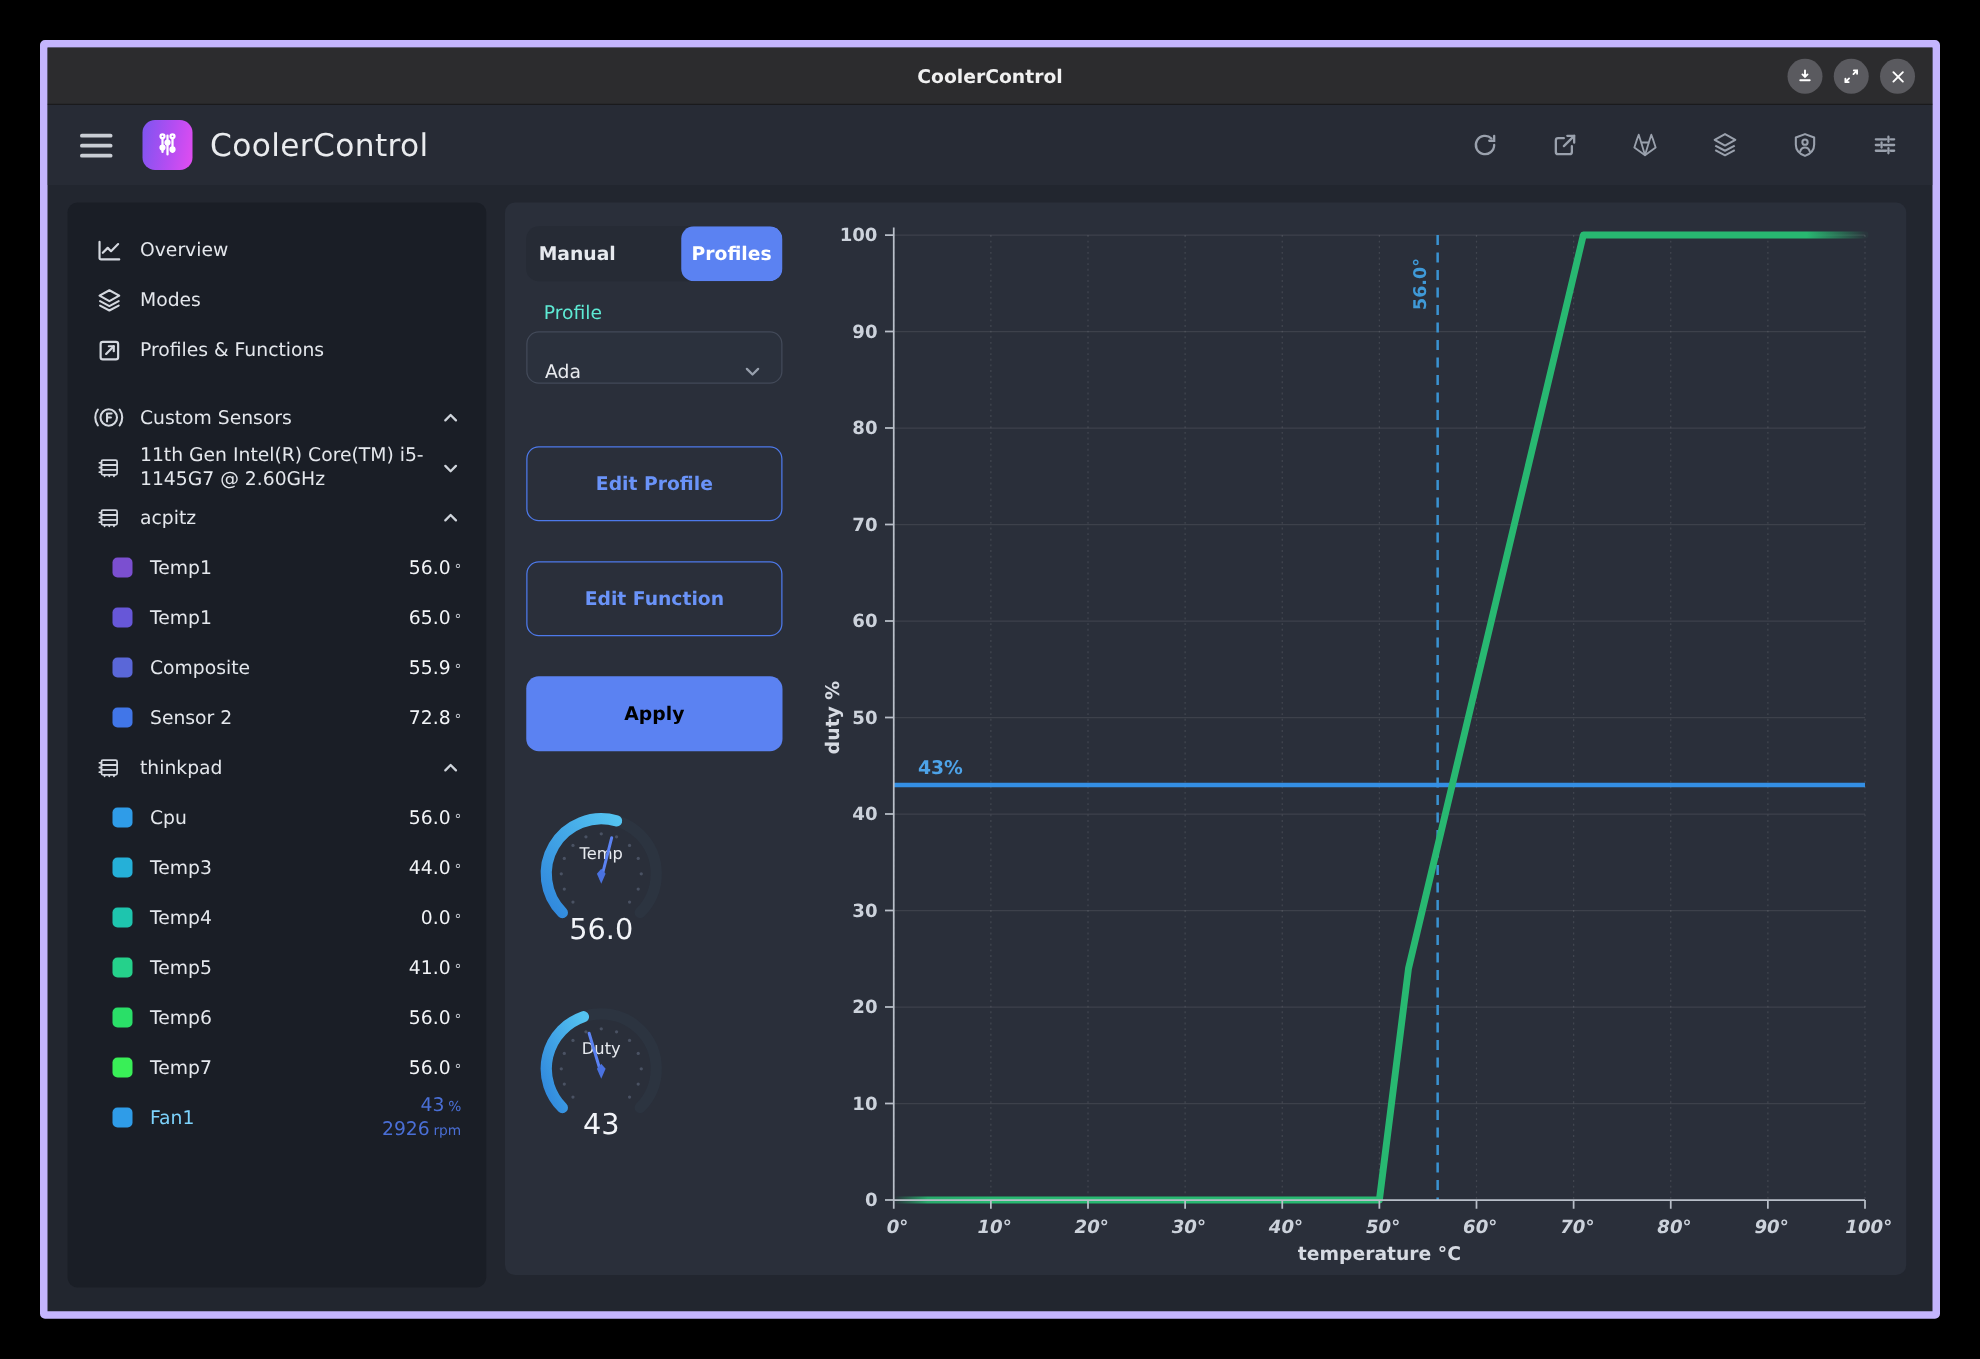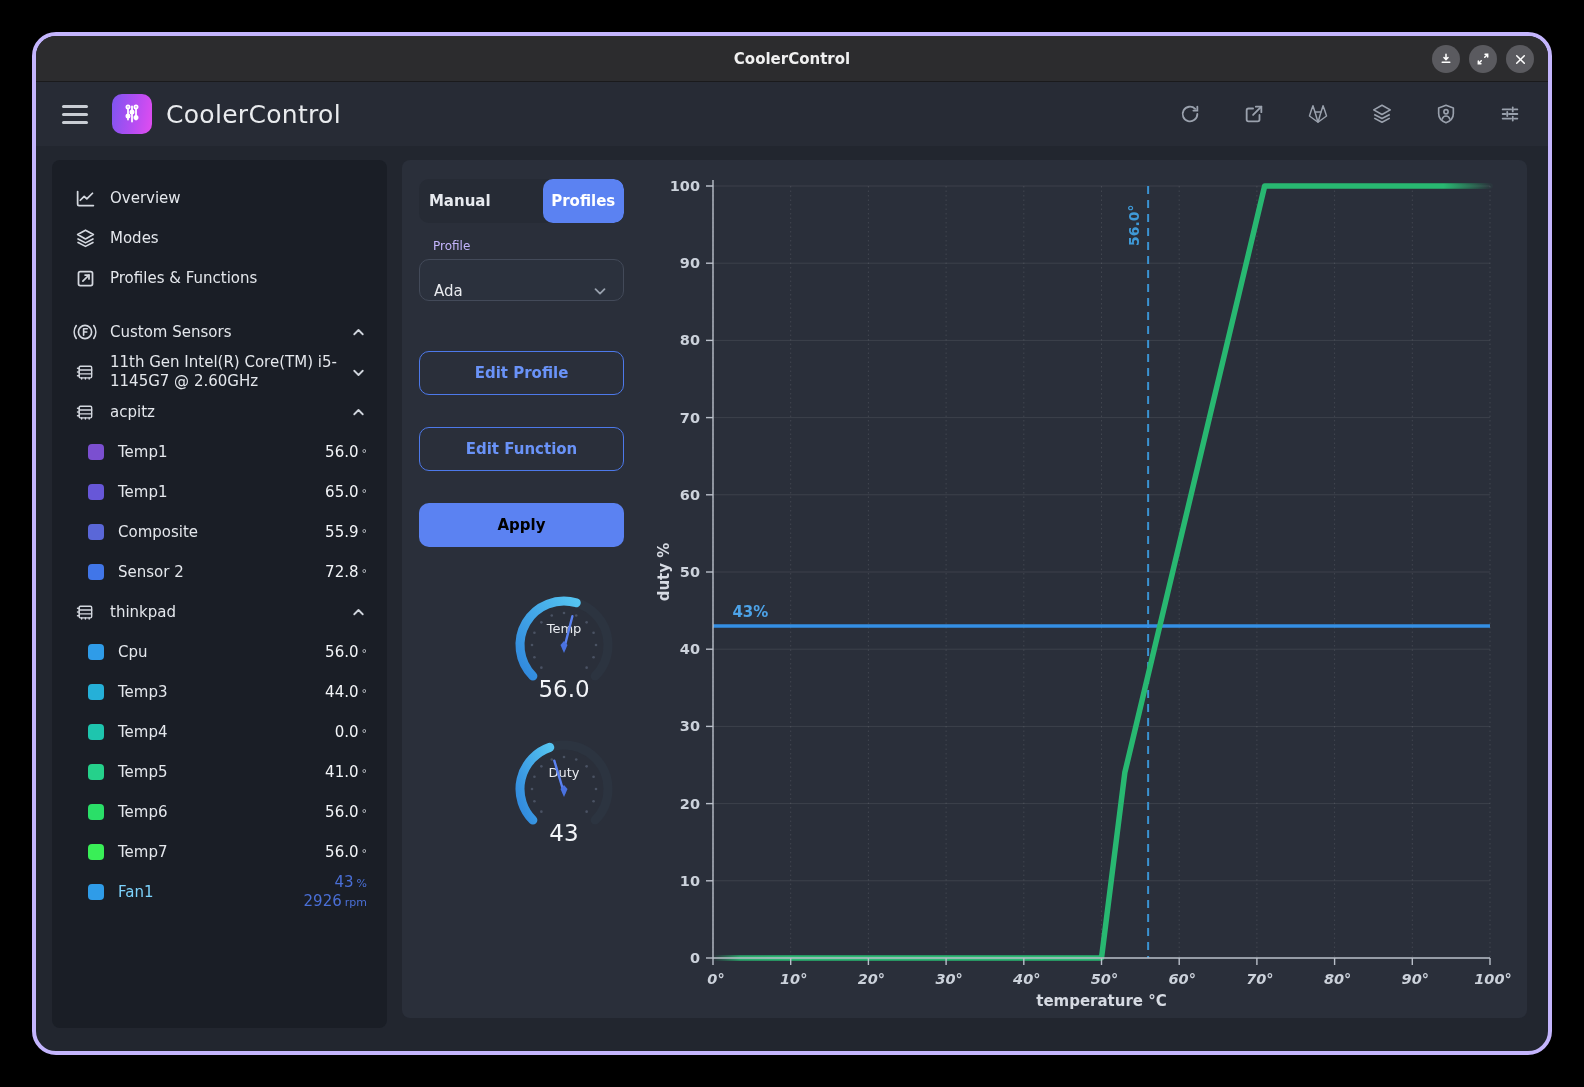--- a/index.html
+++ b/index.html
@@ -1,17 +1,17 @@
 <!DOCTYPE html>
 <html><head>
 <meta charset="utf-8">
 <style>
   * { margin:0; padding:0; box-sizing:border-box; }
   html,body { width:1584px; height:1087px; background:#000; font-family:"DejaVu Sans","Liberation Sans",sans-serif; overflow:hidden; }
-  .window { position:absolute; left:32px; top:32px; width:1520px; height:1023px; background:#22262f; border-radius:24px; overflow:hidden; border:4px solid #c4b5fd; }
+  .window { position:absolute; left:32px; top:32px; width:1520px; height:1023px; background:#22262f; border-radius:4px; overflow:hidden; border:6px solid #c4b5fd; }
 
   
   .titlebar { height:46px; background:#2c2c2e; display:flex; align-items:center; justify-content:center; position:relative; border-bottom:1px solid #1a1a1c; }
   .titlebar .tb-title { color:#f0f0f0; font-size:15px; font-weight:bold; }
   .tb-btns { position:absolute; right:14px; top:9px; display:flex; gap:9px; }
   .tb-btn { width:28px; height:28px; border-radius:50%; background:#5a5a5f; display:flex; align-items:center; justify-content:center; cursor:pointer; }
   .tb-btn svg { stroke:#fff; }
 
   
   .header { height:64px; background:#272b35; display:flex; align-items:center; padding:0 26px; }
@@ -41,28 +41,28 @@
   .sval .vline2 { display:block; line-height:1.3; }
   .nav-gap { height:14px; }
 
   
   .main { flex:1; background:#2a2f3a; border-radius:8px; position:relative; height:858px; }
 
   .controls { position:absolute; left:17px; top:19px; width:205px; }
   .tabgroup { display:flex; background:#262b35; border-radius:10px; height:44px; overflow:hidden;gap:42px; }
   .tab { flex:1; display:flex; align-items:center; justify-content:center; font-size:15px; font-weight:bold; color:#e6e9ee; cursor:pointer; }
   .tab.active { background:#5b82f2; color:#fff; border-radius:10px; }
-  .field-label { color:#c4b5fd; font-size:12px; margin:16px 0 6px 14px; }
+  .field-label { color:#5eead4; font-size:15px; margin:16px 0 6px 14px; }
   .select { height:42px; background:#2b313d; border:1px solid #434a59; border-radius:10px; display:flex; align-items:flex-end; padding:0 14px; color:#e8eaee; font-size:15px; cursor:pointer; }
   .select .chev { margin-left:auto; color:#98a0ad; display:flex; }
-  .btn { width:100%; height:44px; border-radius:10px; display:flex; align-items:center; justify-content:center; font-size:15px; font-weight:bold; cursor:pointer; background:transparent; }
+  .btn { width:100%; height:60px; border-radius:10px; display:flex; align-items:center; justify-content:center; font-size:15px; font-weight:bold; cursor:pointer; background:transparent; }
   .btn.outline { border:1px solid #4d79ea; color:#6a93f8; }
   .btn.solid { background:#5b82f2; color:#000000; border:none; }
   .mt50 { margin-top:50px; } .mt32 { margin-top:32px; }
-  .gauges { margin-top:42px; display:flex; flex-direction:column; align-items:flex-end; gap:8px; }
+  .gauges { margin-top:42px; display:flex; flex-direction:column; align-items:flex-start; gap:20px; }
 
   .chart-wrap { position:absolute; inset:0; }
   .chart-wrap svg { position:absolute; inset:0; }
 </style>
 </head>
 <body>
 
 <div class="window">
 
   <div class="titlebar">

